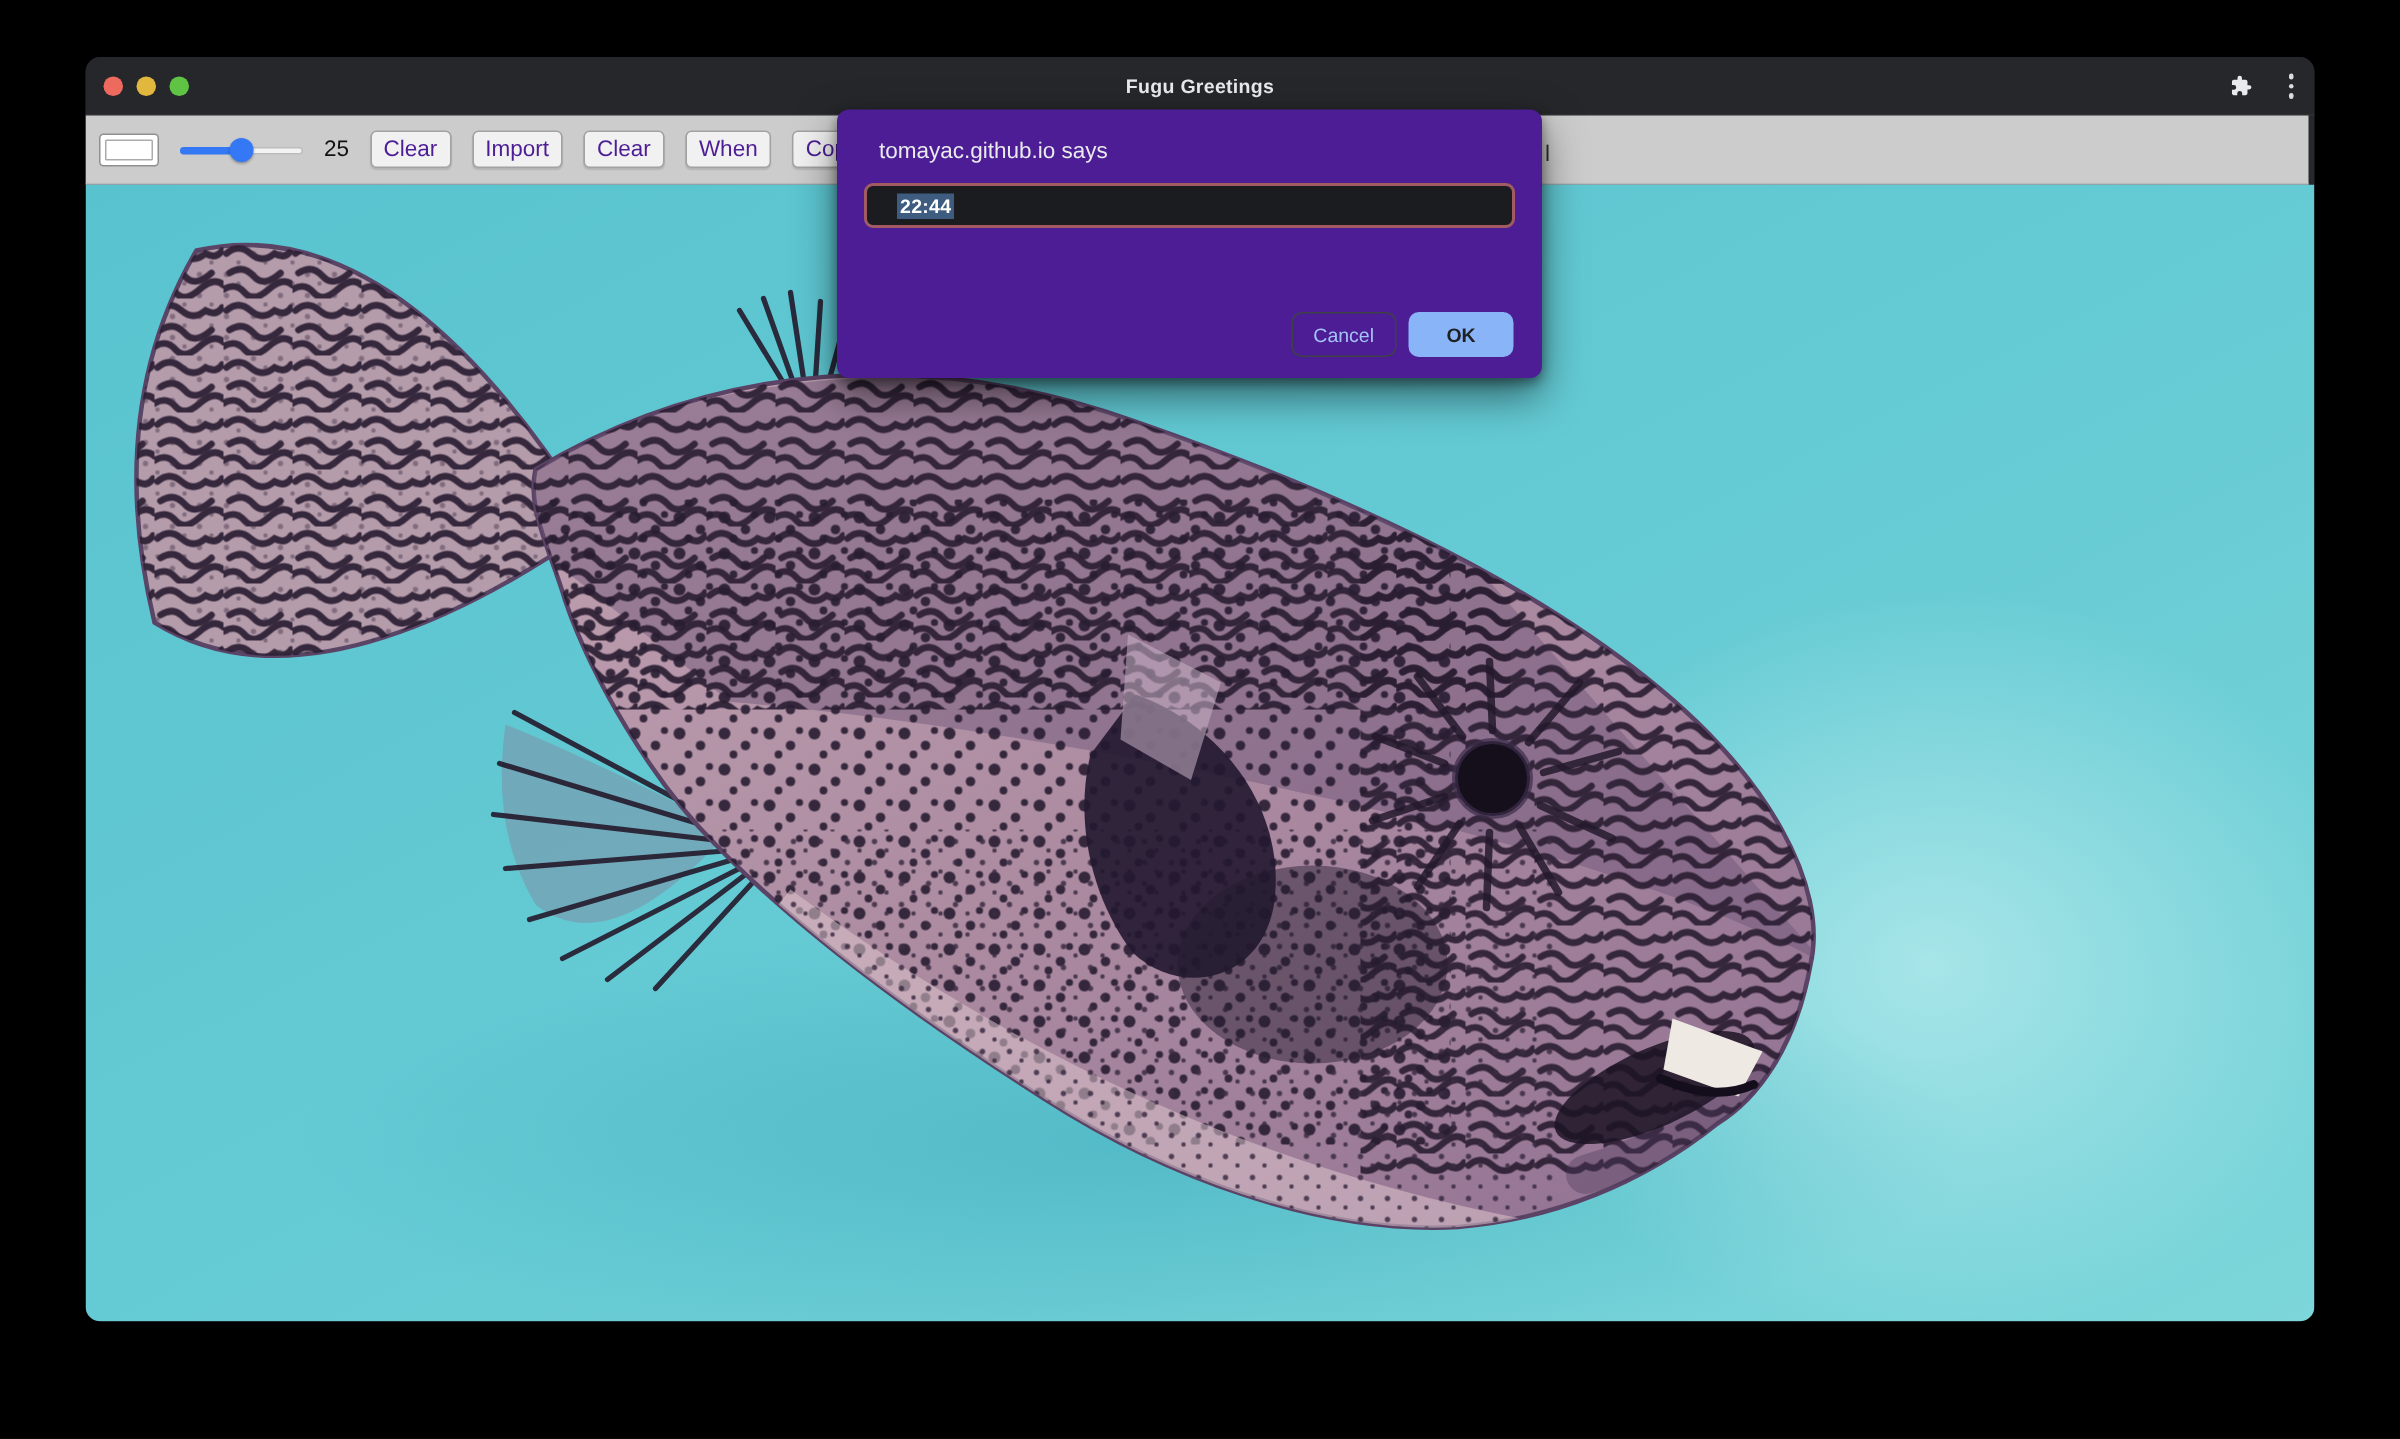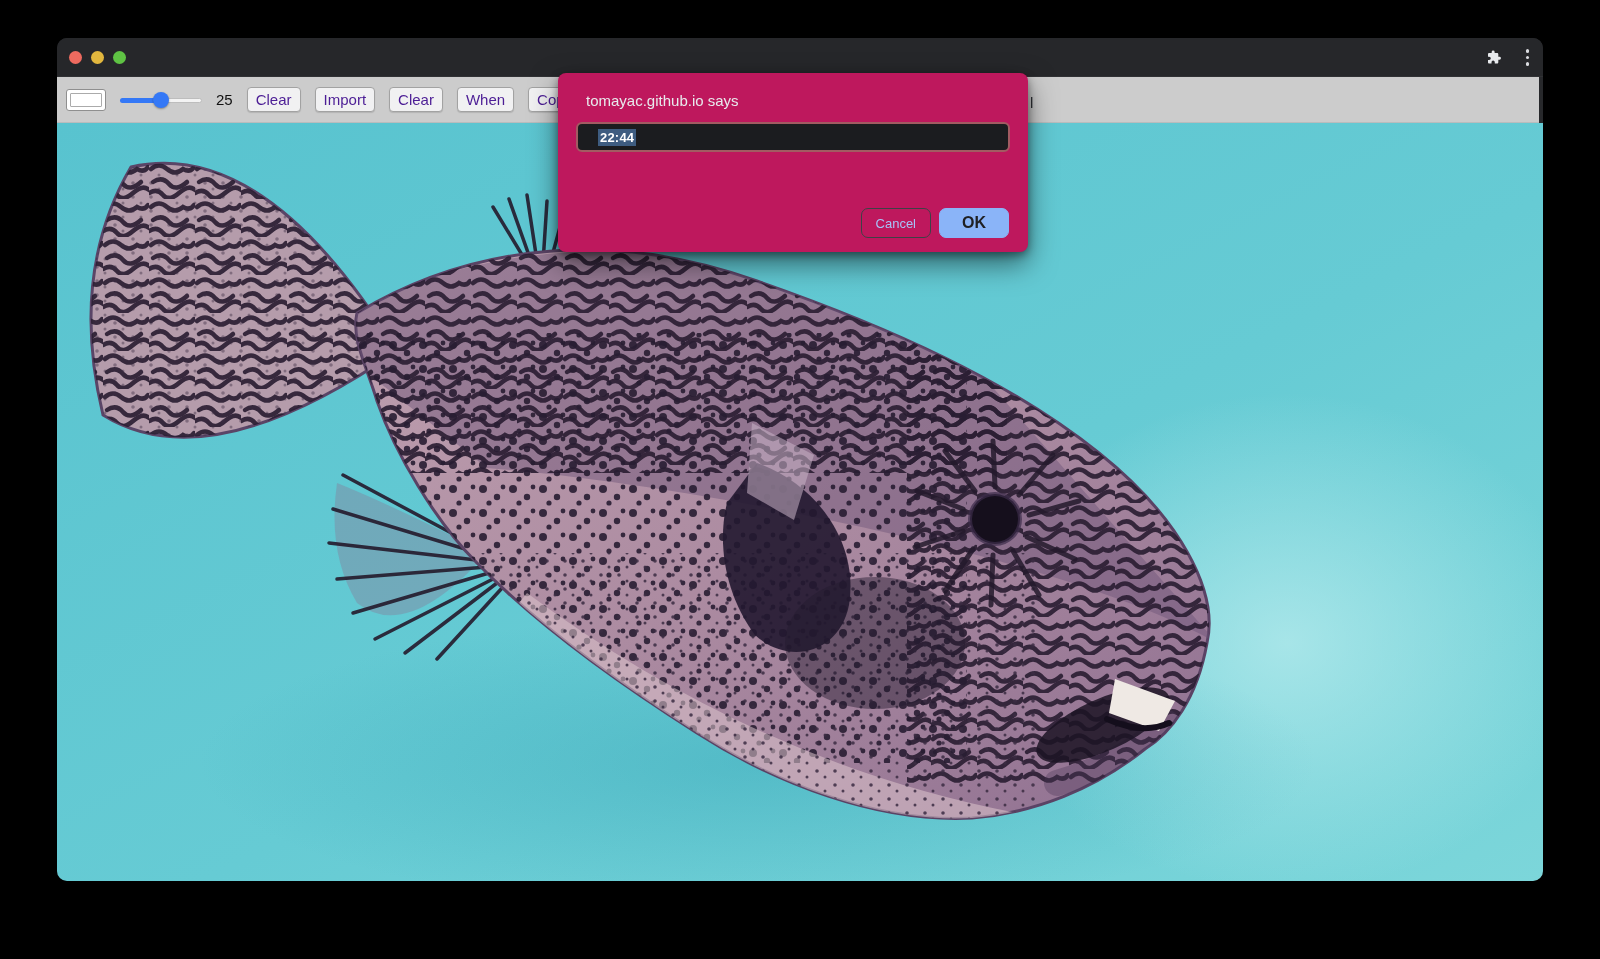--- a/index.html
+++ b/index.html
@@ -69,21 +69,21 @@
     font-size:15px; color:#2f3135; line-height:19px;
   }
 
   
   .canvas-wrap { position:absolute; left:0; top:85px; width:1486px; height:758px; }
   .canvas-wrap svg { display:block; }
 
   
   .dialog {
     position:absolute; left:501px; top:35px; width:470px; height:179px;
-    background:#be185d; border-radius:8px; z-index:10;
+    background:#4c1d95; border-radius:8px; z-index:10;
     box-shadow:0 12px 28px rgba(0,0,0,.5), 0 3px 8px rgba(0,0,0,.4);
   }
   .dlg-title {
     margin:19px 28px 0; color:#e8eaed; font-size:15px; font-weight:500;
   }
   .dlg-msg {
     margin:12px 28px 0; color:#c6c9cd; font-size:13.5px;
   }
   .dlg-input {
     margin:13px 18px 0; height:30px; background:#1b1c1f;
@@ -97,35 +97,36 @@
   }
   .btn-cancel {
     height:30px; padding:0 14px; background:transparent;
     border:1px solid #3e4146; border-radius:7px;
     color:#a6c3f8; font-size:13px; font-weight:400;
     font-family:"Liberation Sans",sans-serif;
   }
   .btn-ok {
     height:30px; min-width:70px; padding:0 18px; background:#8ab4f8;
     border:1px solid #8ab4f8; border-radius:7px;
-    color:#1f2023; font-size:16px; font-weight:600;
+    color:#1f2023; font-size:13px; font-weight:600;
     font-family:"Liberation Sans",sans-serif;
   }
 </style>
 </head>
 <body>
 
 <div class="window">
 
   <div class="titlebar">
     <div class="traffic">
       <span class="tl-close"></span>
       <span class="tl-min"></span>
       <span class="tl-zoom"></span>
     </div>
+    <div class="win-title">Fugu Greetings</div>
     <div class="tb-icons">
       <svg width="17" height="17" viewBox="0 0 24 24">
         <path fill="#e8eaed" d="M20.5 11h-1.7V7.6c0-1-.8-1.8-1.8-1.8h-3.4V4.1a2.1 2.1 0 1 0-4.2 0v1.7H6c-1 0-1.8.8-1.8 1.8v3.2h1.7a2.3 2.3 0 1 1 0 4.6H4.2v3.2c0 1 .8 1.8 1.8 1.8h3.2v-1.7a2.3 2.3 0 1 1 4.6 0v1.7h3.2c1 0 1.8-.8 1.8-1.8V15h1.7a2 2 0 1 0 0-4z"></path>
       </svg>
       <div class="kebab">
           <i></i>
           <i></i>
           <i></i>
         </div>
     </div>

